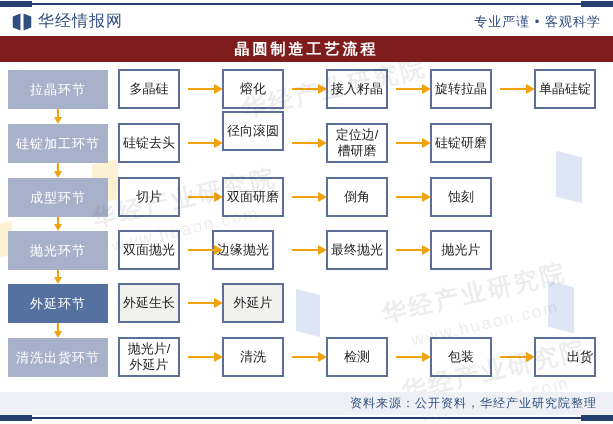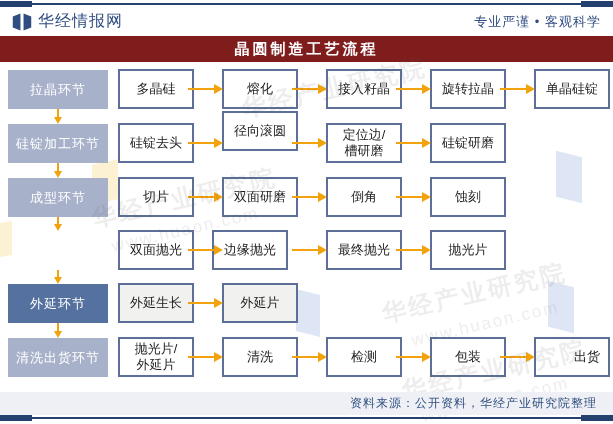--- a/index.html
+++ b/index.html
@@ -15,21 +15,21 @@
   #brand{display:flex;align-items:center;gap:6px;color:#2f4d80;font-size:16px;letter-spacing:1px;}
   #slogan{color:#2f4d80;font-size:13px;letter-spacing:1px;}
   
   #titlebar{position:absolute;top:36px;left:0;right:0;height:26px;background:#7f1d1d;color:#ffffff;
             display:flex;align-items:center;justify-content:center;font-size:15px;font-weight:bold;letter-spacing:3px;}
   
   #flow{position:absolute;top:62px;left:0;right:0;height:330px;border-radius:14px;}
   .label-box{position:absolute;left:8px;width:100px;height:39px;background:#a7b1c9;color:#ffffff;
              display:flex;align-items:center;justify-content:center;font-size:13px;letter-spacing:1px;box-sizing:border-box;}
   .label-box.dark{background:#54719f;}
-  .step-box{position:absolute;width:76px;min-height:40px;background:#ffffff;border:2px solid #5d6f96;
+  .step-box{position:absolute;width:62px;min-height:40px;background:#ffffff;border:2px solid #5d6f96;
             color:#1c1c1c;display:flex;align-items:center;justify-content:center;text-align:center;
             font-size:13px;line-height:1.2;white-space:pre-line;box-sizing:border-box;padding:1px;}
   .harrow{position:absolute;width:26px;height:2px;background:#f2a20d;}
   .harrow::after{content:"";position:absolute;left:100%;top:-4px;border-left:9px solid #f2a20d;
                  border-top:5px solid transparent;border-bottom:5px solid transparent;}
   .varrow{position:absolute;left:57px;width:2px;background:#f2a20d;}
   .varrow::after{content:"";position:absolute;top:100%;left:-3px;border-top:7px solid #f2a20d;
                  border-left:4px solid transparent;border-right:4px solid transparent;}
   
   .wm{position:absolute;color:#555;opacity:0.10;font-size:24px;letter-spacing:3px;white-space:nowrap;
@@ -96,20 +96,21 @@
       <div class="harrow" style="left: 396px; top: 80px;"></div>
       <div class="label-box" style="top: 116px;">成型环节</div>
       <div class="varrow" style="top: 155px; height: 7px;"></div>
       <div class="step-box" style="left: 118px; top: 115px;">切片</div>
       <div class="step-box" style="left: 222px; top: 115px;">双面研磨</div>
       <div class="harrow" style="left: 188px; top: 134px;"></div>
       <div class="step-box" style="left: 326px; top: 115px;">倒角</div>
       <div class="harrow" style="left: 292px; top: 134px;"></div>
       <div class="step-box" style="left: 430px; top: 115px;">蚀刻</div>
       <div class="harrow" style="left: 396px; top: 134px;"></div>
+      <div class="label-box" style="top: 169px;">抛光环节</div>
       <div class="varrow" style="top: 208px; height: 7px;"></div>
       <div class="step-box" style="left: 118px; top: 168px;">双面抛光</div>
       <div class="step-box" style="left: 212px; top: 168px;">边缘抛光</div>
       <div class="harrow" style="left: 188px; top: 187px;"></div>
       <div class="step-box" style="left: 326px; top: 168px;">最终抛光</div>
       <div class="harrow" style="left: 292px; top: 187px;"></div>
       <div class="step-box" style="left: 430px; top: 168px;">抛光片</div>
       <div class="harrow" style="left: 396px; top: 187px;"></div>
       <div class="label-box dark" style="top: 222px;">外延环节</div>
       <div class="varrow" style="top: 261px; height: 8px;"></div>

